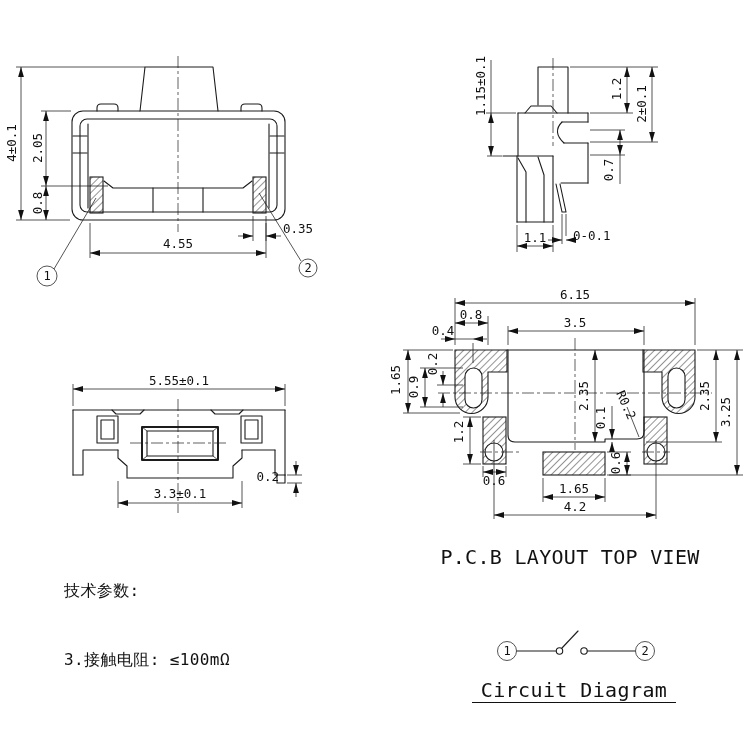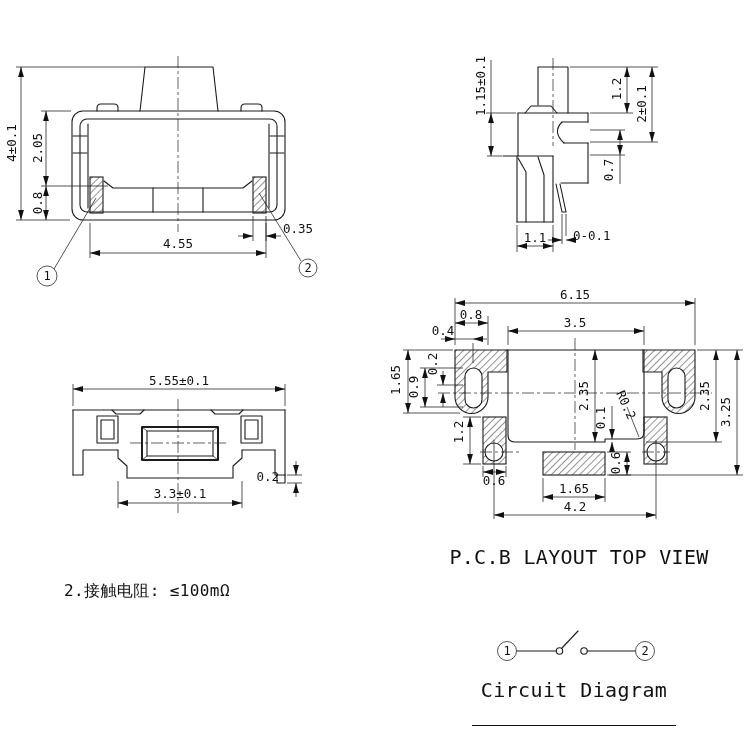--- a/index.html
+++ b/index.html
@@ -9,24 +9,24 @@
   .ol{fill:none;stroke:#1c1c1c;stroke-width:1.1;stroke-linecap:round;stroke-linejoin:round;}
   .thick{stroke-width:2;}
   .thin{fill:none;stroke:#1c1c1c;stroke-width:0.75;}
   .cl{fill:none;stroke:#1c1c1c;stroke-width:0.7;stroke-dasharray:12 3 3 3;}
   .hatch{fill:url(#h1);stroke:#1c1c1c;stroke-width:1.1;}
   .white{fill:#ffffff;stroke:#1c1c1c;stroke-width:1.1;}
   text.d{font-family:"DejaVu Sans Mono",monospace;font-size:12.5px;fill:#111;}
   text.c{font-family:"DejaVu Sans Mono",monospace;font-size:12px;fill:#111;}
   .mid{text-anchor:middle;}
   .end{text-anchor:end;}
-  #pcb-title{position:absolute;left:443px;top:545px;width:272px;text-align:center;
+  #pcb-title{position:absolute;left:434px;top:545px;width:272px;text-align:center;
      font-size:20px;letter-spacing:0.3px;white-space:nowrap;}
   #circuit-title{position:absolute;left:472px;top:678px;width:204px;text-align:center;
-     font-size:20px;letter-spacing:0.4px;border-bottom:1.2px solid #111;padding-bottom:23px;white-space:nowrap;}
+     font-size:20px;letter-spacing:0.4px;border-bottom:1.2px solid #111;padding-bottom:0;white-space:nowrap;}
   #specs{position:absolute;left:64px;top:533px;font-size:16px;line-height:23px;
      letter-spacing:0.4px;white-space:pre;}
 </style>
 </head>
 <body>
 
 <div id="page">
 
 <svg width="750" height="750" viewBox="0 0 750 750">
   <defs>
@@ -269,21 +269,22 @@
     <line class="ol" x1="587.5" y1="651" x2="635" y2="651" stroke-width="0.9"></line>
     <circle class="thin" cx="645" cy="651" r="9.5"></circle>
     <text class="c mid" x="645" y="655">2</text>
   </g>
 </svg>
 
 <div id="pcb-title">P.C.B LAYOUT TOP VIEW</div>
 <div id="circuit-title">Circuit Diagram</div>
 
 <div id="specs">
-  <div>2.接触电阻: ≤100mΩ</div>
+  <div>技术参数:</div>
+  <div>3.接触电阻: ≤100mΩ</div>
   
   
   
   
   
 </div>
 
 </div>
 
 </body></html>

